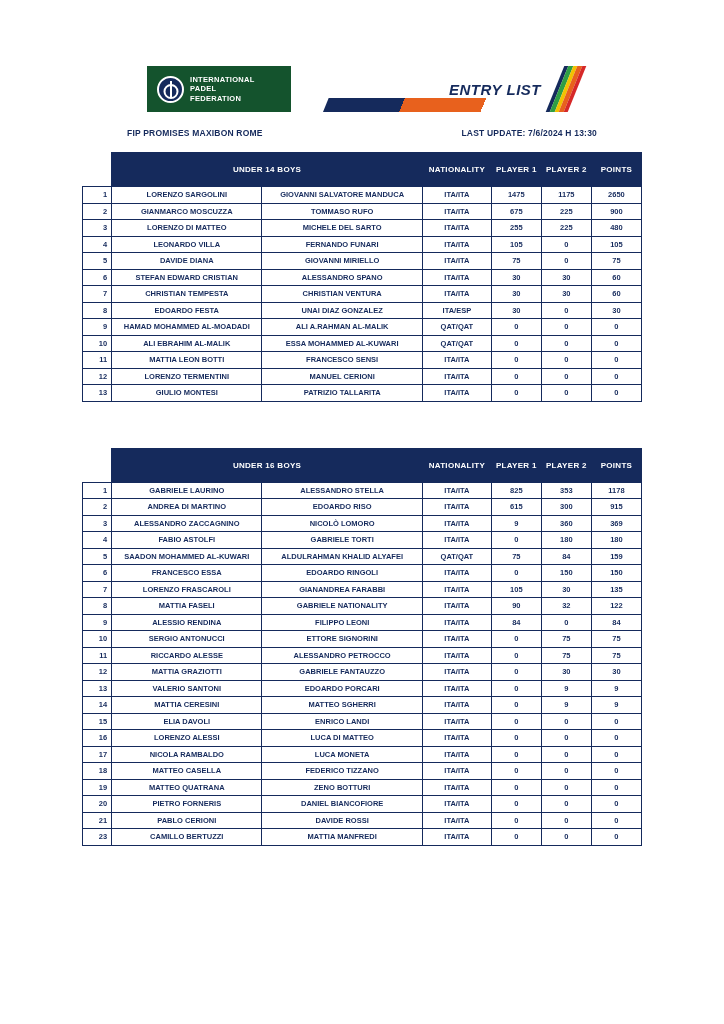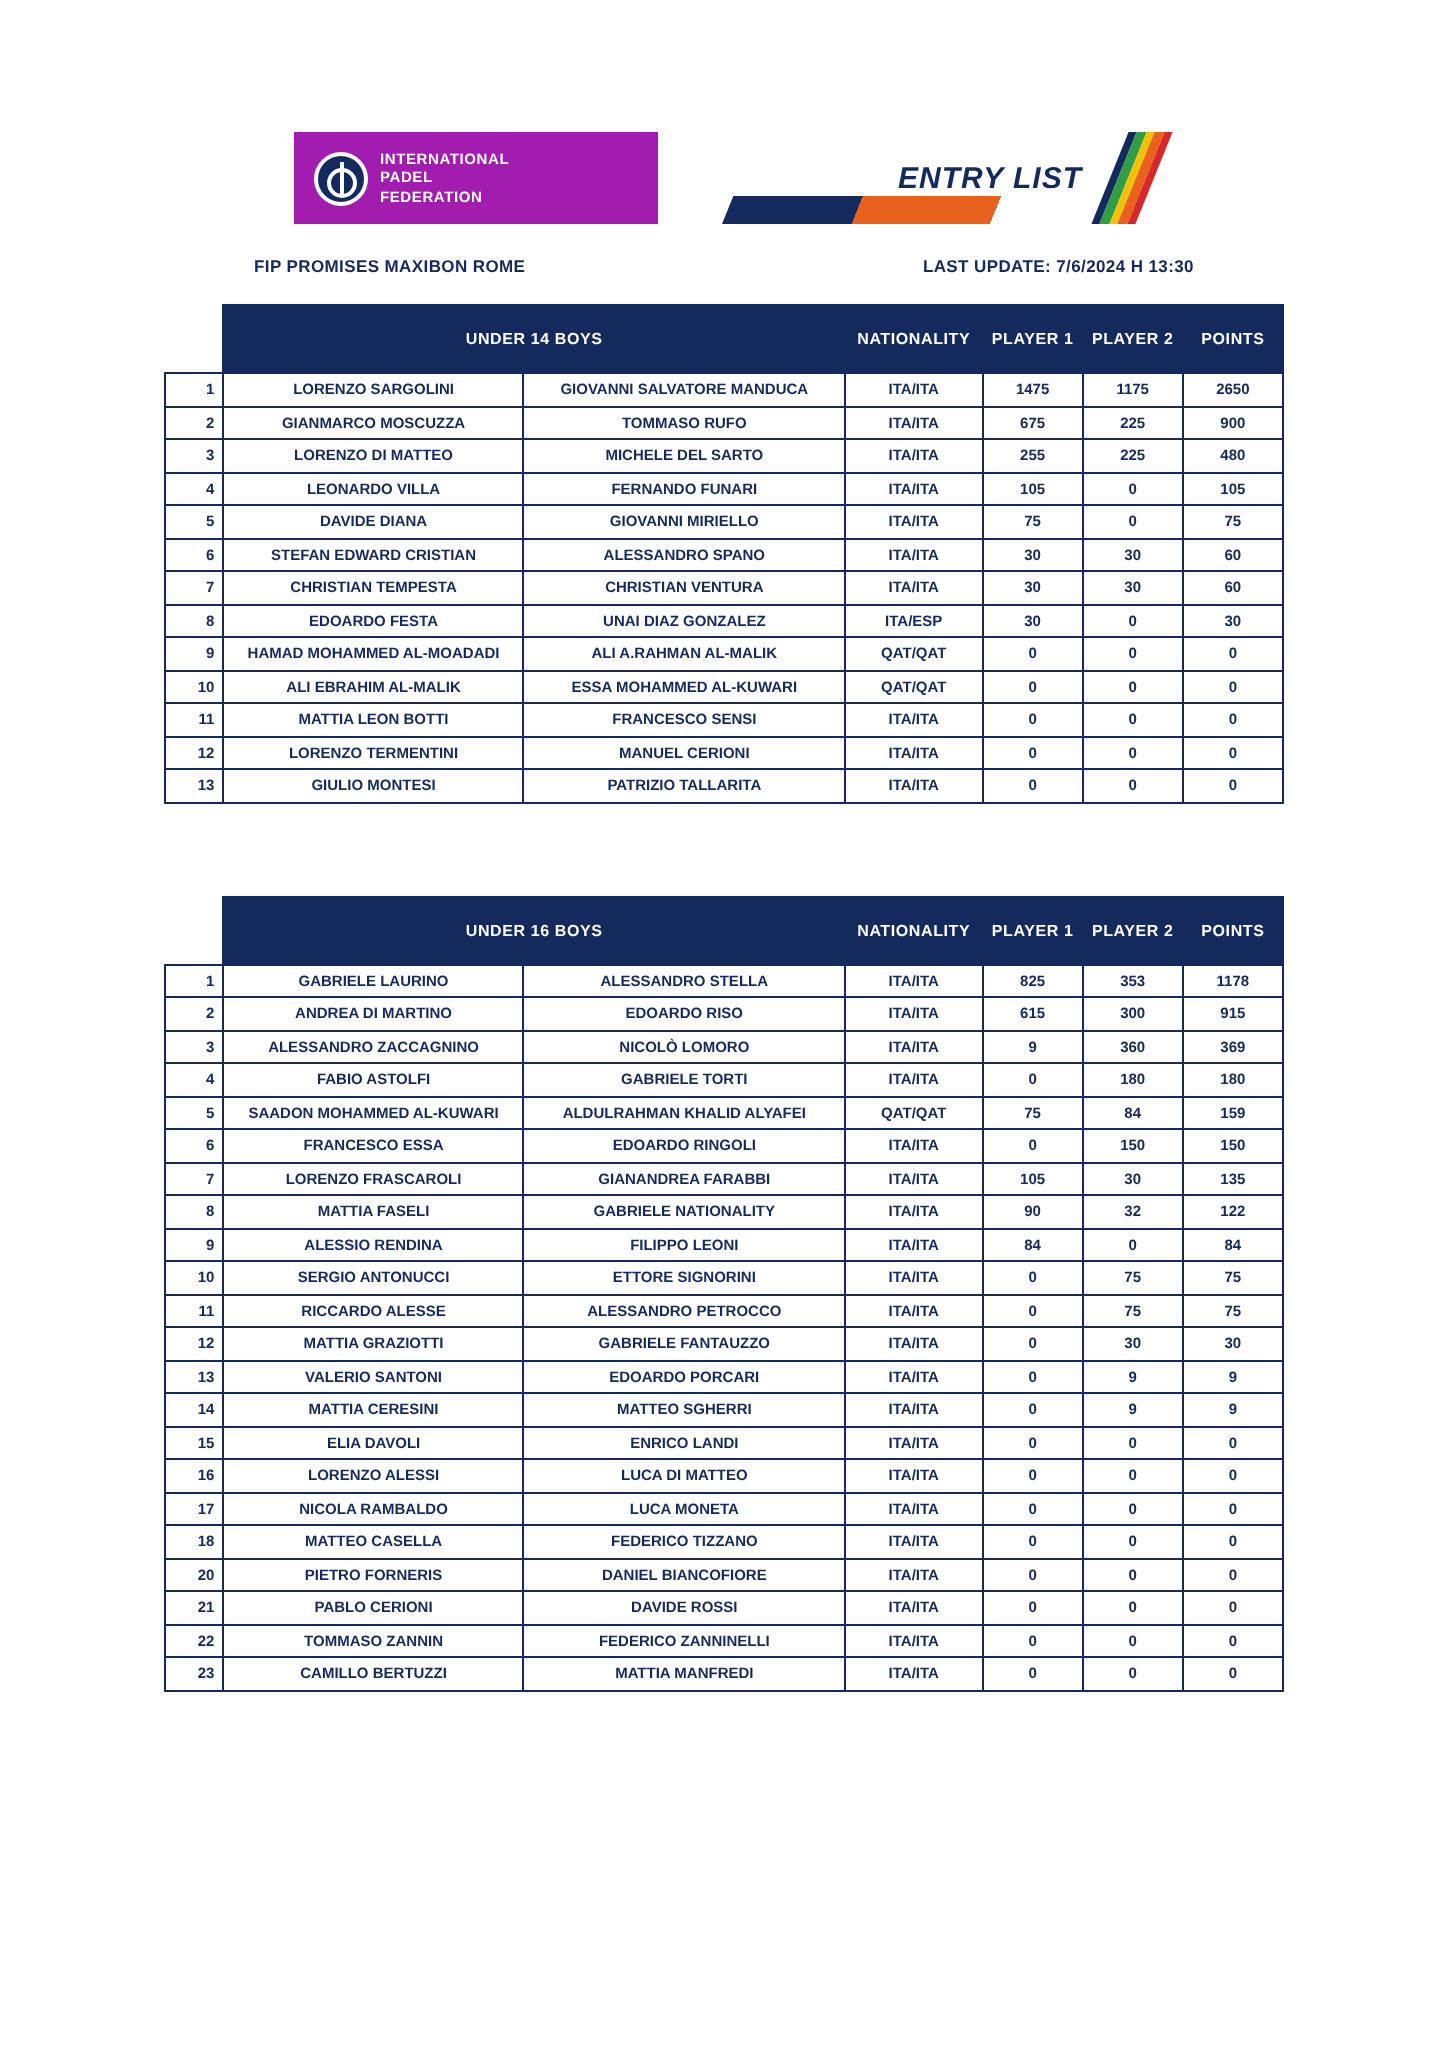--- a/index.html
+++ b/index.html
@@ -30,22 +30,22 @@
     height: 46px;
     position: relative;
   }
   .banner {
     position: absolute;
     inset: 0;
     display: flex;
     align-items: stretch;
   }
   .banner-left {
-    width: 182px;
-    background: #a21caf;
+    width: 144px;
+    background: #14532d;
     display: flex;
     align-items: center;
     padding-left: 10px;
     position: relative;
     clip-path: polygon(0 0, 100% 0, 100% 100%, 0 100%);
   }
   .logo-mark {
     width: 27px;
     height: 27px;
     border-radius: 50%;
@@ -530,47 +530,47 @@
         <tr>
             <td class="num">18</td>
             <td>MATTEO CASELLA</td>
             <td>FEDERICO TIZZANO</td>
             <td>ITA/ITA</td>
             <td>0</td>
             <td>0</td>
             <td>0</td>
           </tr>
         <tr>
+            <td class="num">19</td>
+            <td>MATTEO QUATRANA</td>
+            <td>ZENO BOTTURI</td>
+            <td>ITA/ITA</td>
+            <td>0</td>
+            <td>0</td>
+            <td>0</td>
+          </tr>
+        <tr>
             <td class="num">20</td>
             <td>PIETRO FORNERIS</td>
             <td>DANIEL BIANCOFIORE</td>
             <td>ITA/ITA</td>
             <td>0</td>
             <td>0</td>
             <td>0</td>
           </tr>
         <tr>
             <td class="num">21</td>
             <td>PABLO CERIONI</td>
             <td>DAVIDE ROSSI</td>
             <td>ITA/ITA</td>
             <td>0</td>
             <td>0</td>
             <td>0</td>
           </tr>
         <tr>
-            <td class="num">22</td>
-            <td>TOMMASO ZANNIN</td>
-            <td>FEDERICO ZANNINELLI</td>
-            <td>ITA/ITA</td>
-            <td>0</td>
-            <td>0</td>
-            <td>0</td>
-          </tr>
-        <tr>
             <td class="num">23</td>
             <td>CAMILLO BERTUZZI</td>
             <td>MATTIA MANFREDI</td>
             <td>ITA/ITA</td>
             <td>0</td>
             <td>0</td>
             <td>0</td>
           </tr>
       </tbody>
     </table>

